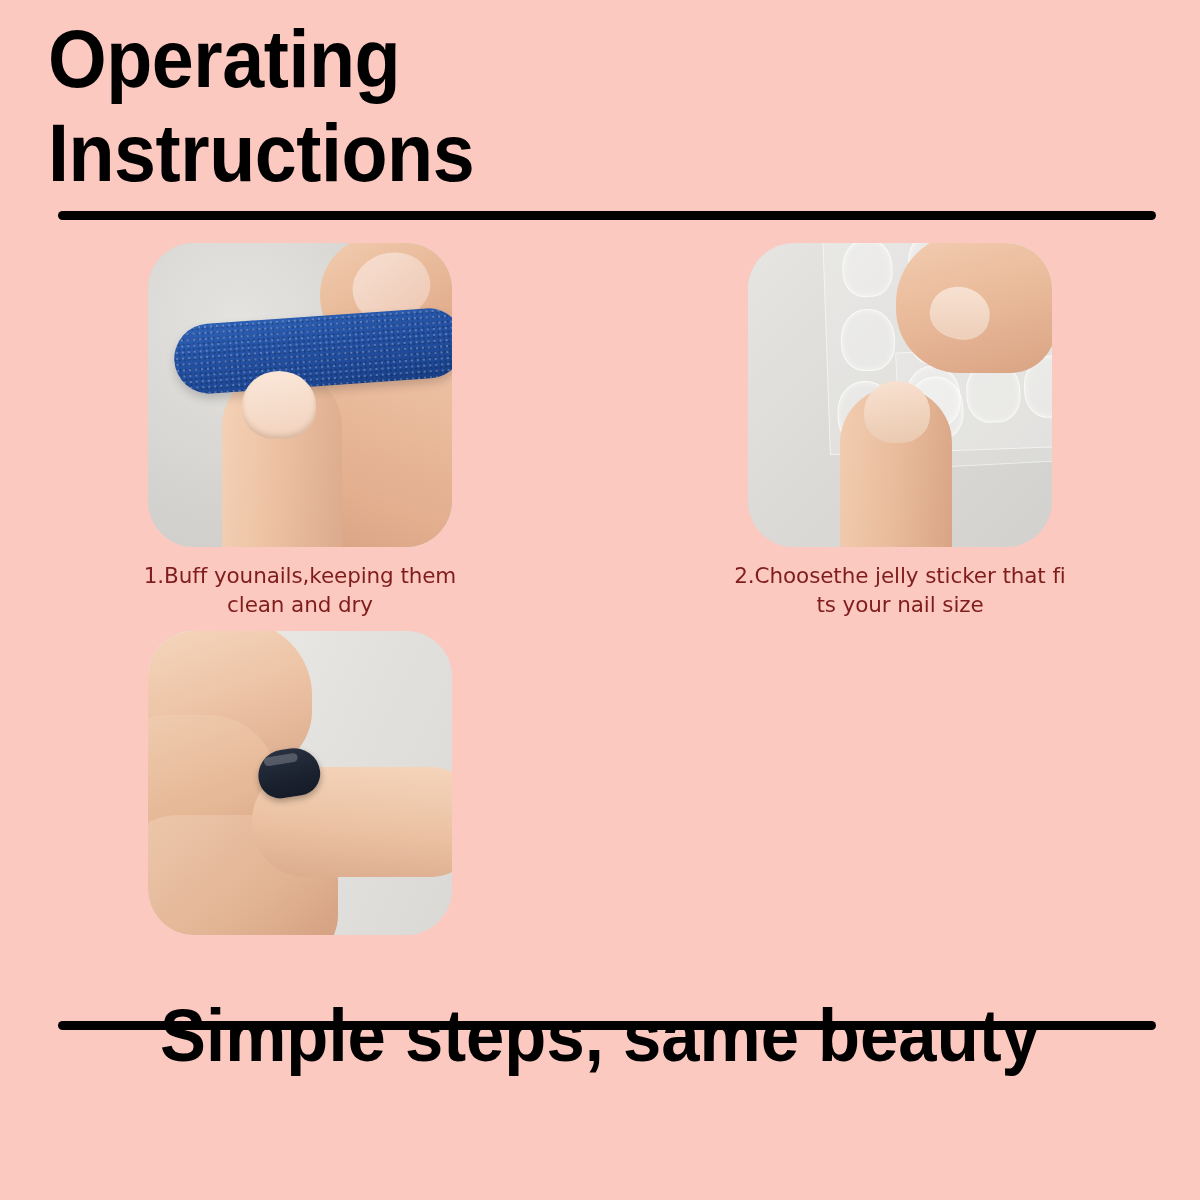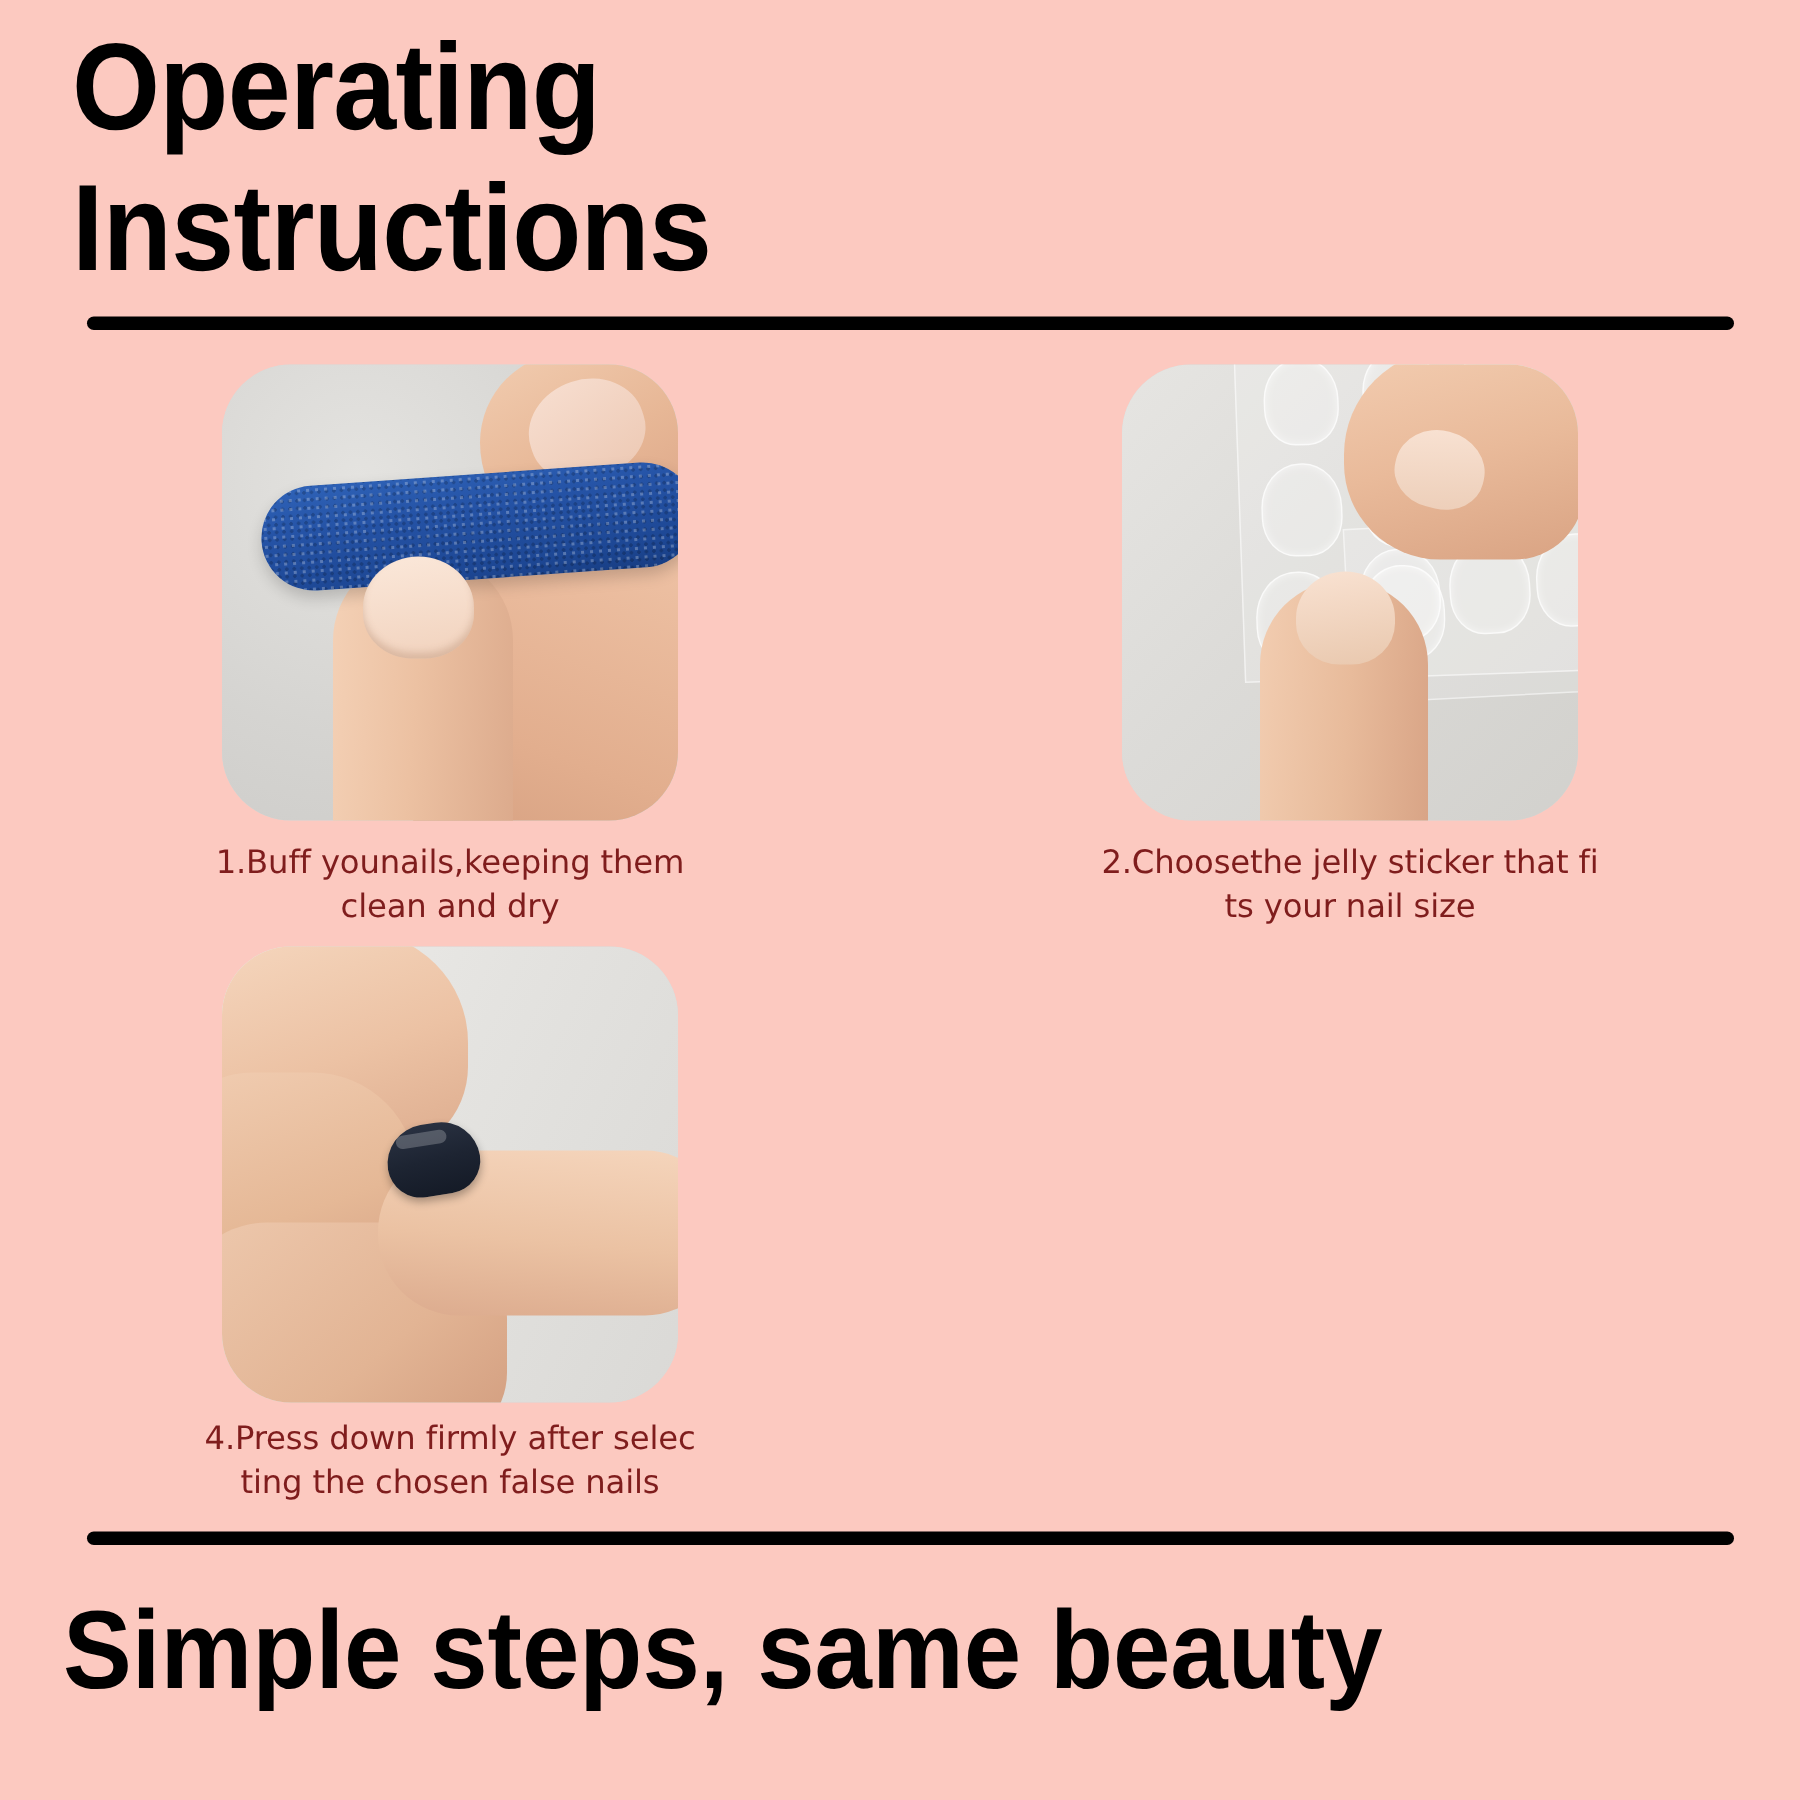--- a/index.html
+++ b/index.html
@@ -91,24 +91,24 @@
     line-height: 29px;
     color: #7f1d1d;
     letter-spacing: -0.1px;
     white-space: pre-line;
   }
   .step-row2 .caption { margin-top: 10px; }
 
   
   .footer {
     position: absolute;
-    top: 1057px;
+    top: 993px;
     left: 0;
     width: 1200px;
-    text-align: left;
+    text-align: center;
   }
   .footer-text {
     font-family: "Liberation Sans Narrow", "Liberation Sans", sans-serif;
     font-weight: bold;
     font-size: 74px;
     line-height: 86px;
     color: #000000;
     transform: scaleX(0.93);
     transform-origin: center;
     white-space: nowrap;
@@ -389,22 +389,20 @@
       <div class="photo">
         <div class="ph">
           <div class="p4-bg"></div>
           <div class="p4-thumb"></div>
           <div class="p4-knuckle"></div>
           <div class="p4-lowhand"></div>
           <div class="p4-finger"></div>
           <div class="p4-falsenail"></div>
         </div>
       </div>
-      <div class="caption">4.Press down firmly after selec
-ting the chosen false nails</div>
     </div>
 
   </div>
 
   <div class="rule rule-bottom"></div>
 
   <div class="footer">
     <div class="footer-text">Simple steps, same beauty</div>
   </div>
 

